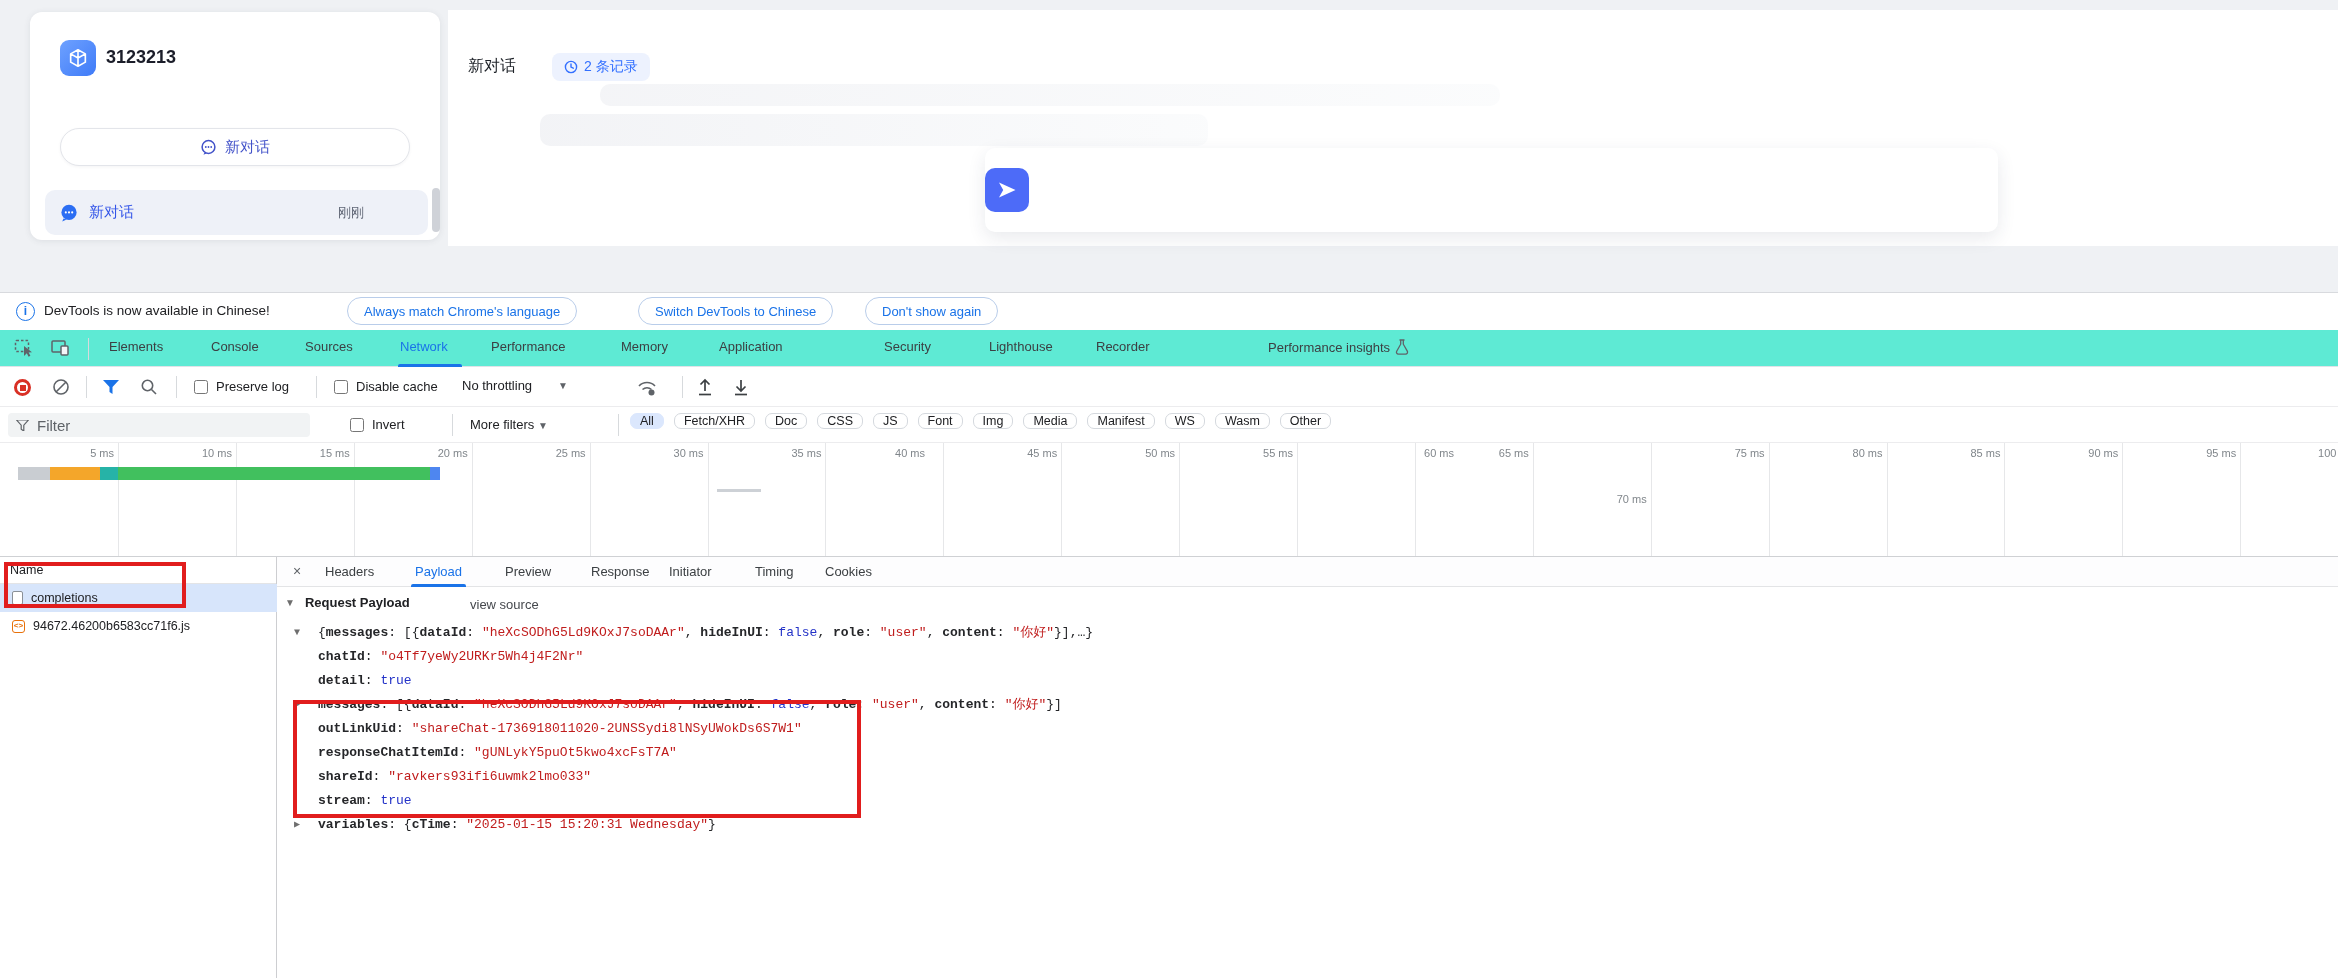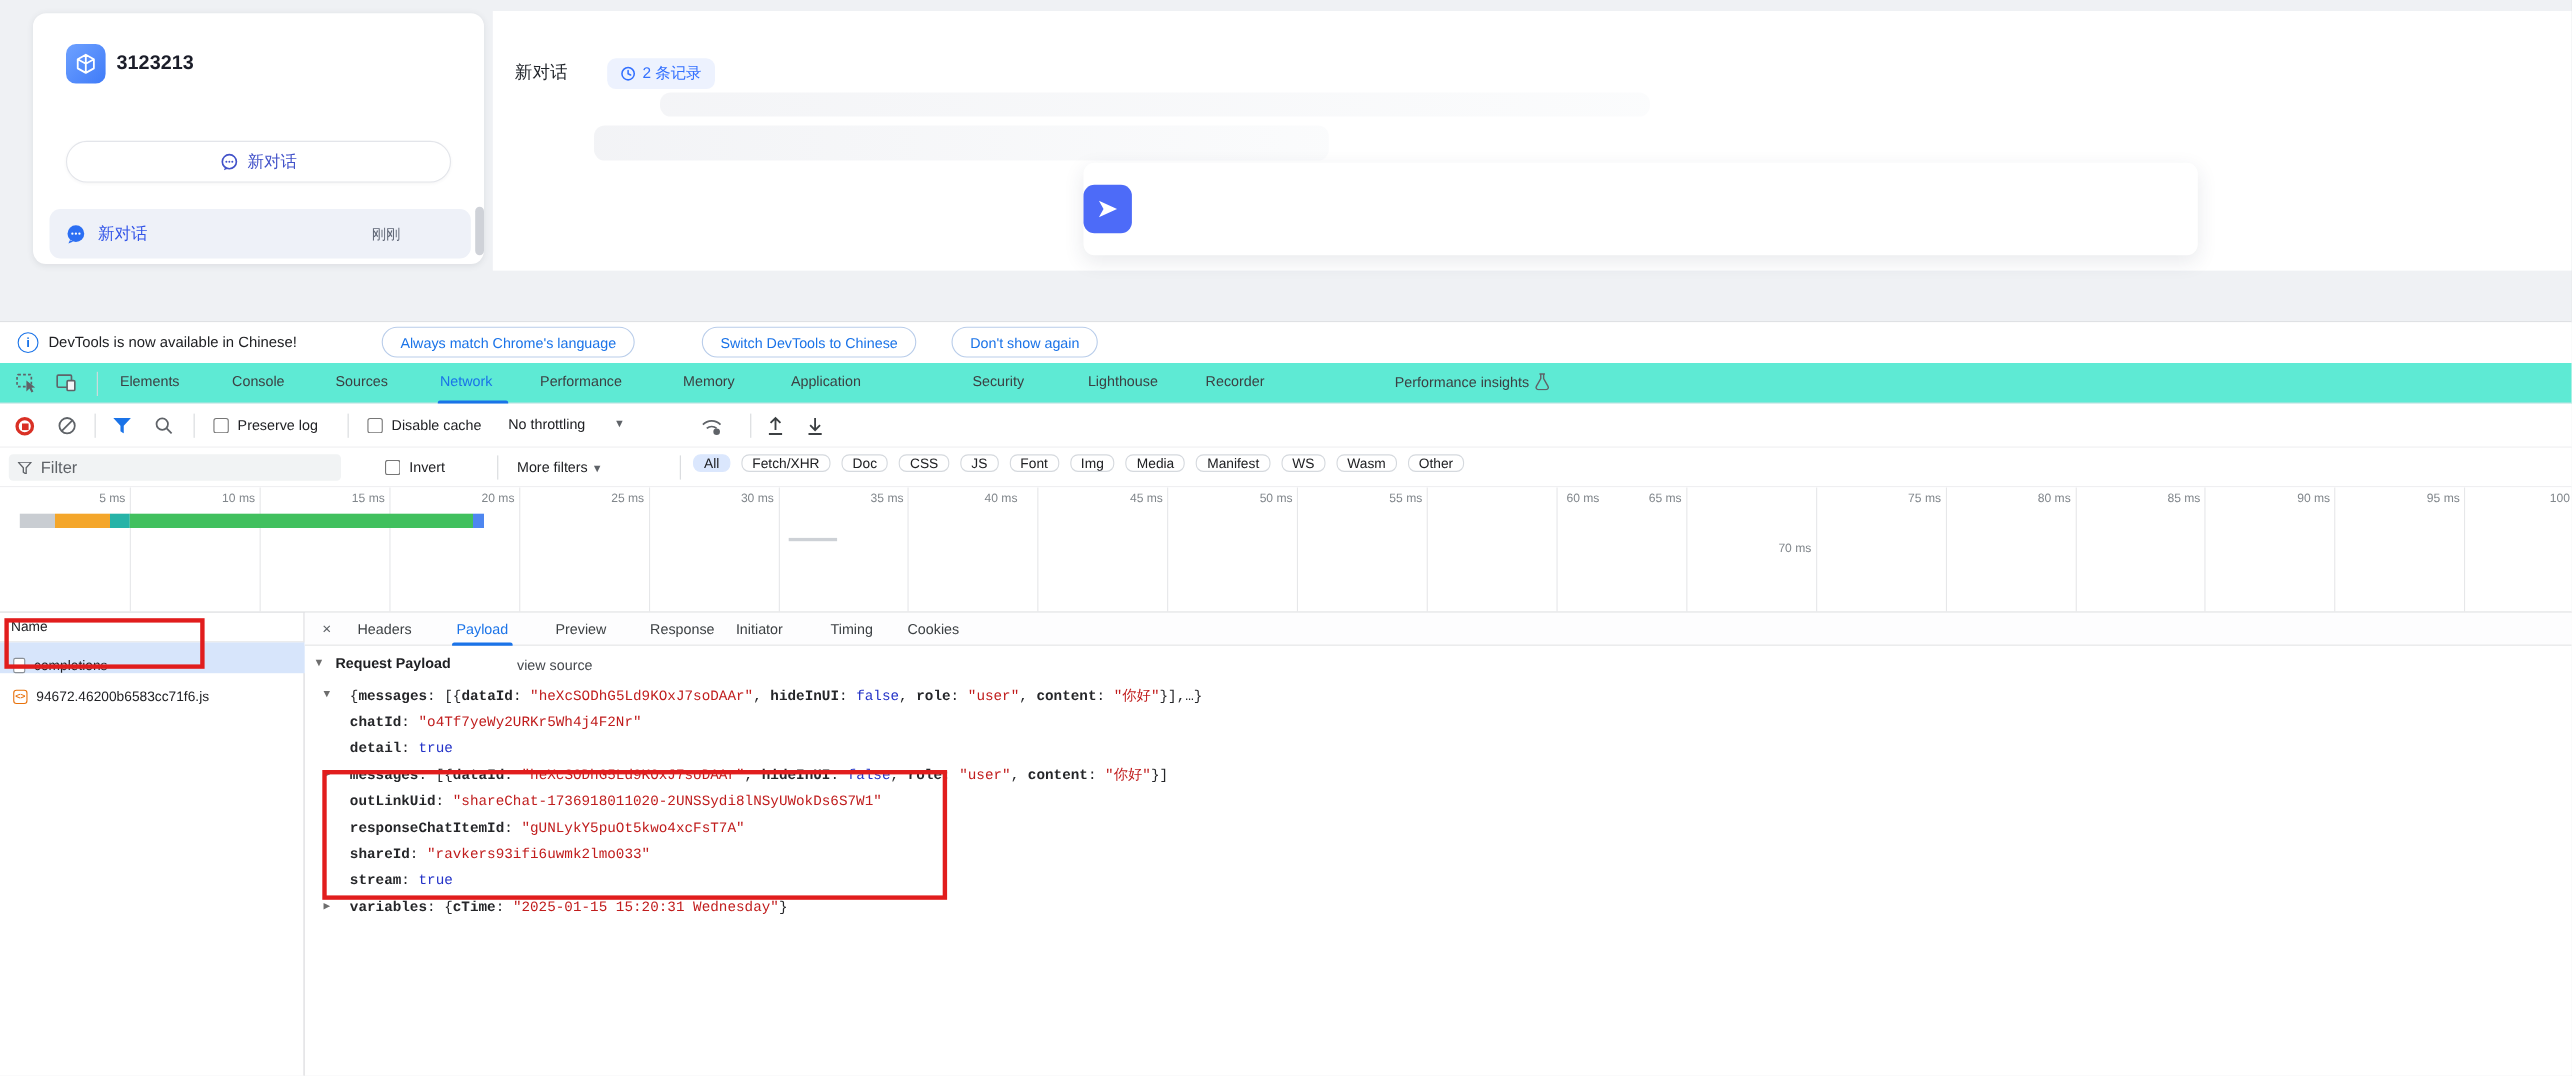--- a/index.html
+++ b/index.html
@@ -78,21 +78,21 @@
   #dt-overview { left:0; top:150px; width:2338px; height:114px; background:#fff; border-bottom:1px solid #cfd1d4; overflow:hidden; }
   .tickline { position:absolute; top:0; width:1px; height:114px; background:#e6e7e9; }
   .ticklabel { position:absolute; top:4px; width:90px; text-align:right; font-size:11px; color:#80868b; }
   .wseg { position:absolute; top:24px; height:13px; }
   #faint-bar { left:717px; top:46px; width:44px; height:3px; background:#cdd1d6; }
 
   
   #req-panel { left:0; top:264px; width:277px; height:422px; background:#fff; border-right:1px solid #cdced1; }
   #req-header { left:0; top:0; width:276px; height:27px; border-bottom:1px solid #e3e4e6;
                 font-size:12.5px; color:#202124; display:flex; align-items:center; padding-left:10px; }
-  .req-row { position:absolute; left:0; width:284px; height:28px; display:flex; align-items:flex-end;
+  .req-row { position:absolute; left:0; width:284px; height:28px; display:flex; align-items:center;
              gap:8px; padding-left:12px; font-size:12.5px; color:#202124; cursor:pointer; }
   .req-row.selected { background:#d7e5fb; }
   .doc-ic { width:11px; height:14px; border:1.5px solid #8a9097; border-radius:2px; background:#fff; }
   .js-ic  { width:13px; height:13px; border:1.5px solid #e8710a; border-radius:3px; color:#e8710a;
             font-size:8px; line-height:10px; text-align:center; font-weight:bold; }
 
   #detail-panel { left:277px; top:264px; width:2061px; height:422px; background:#fff; }
   #detail-tabs { left:0; top:0; width:2061px; height:30px; border-bottom:1px solid #e3e4e6; background:#fdfdfe; }
   #detail-close { position:absolute; left:16px; top:6px; font-size:14px; color:#5f6368; cursor:pointer; }
   .dettab { position:absolute; top:7px; font-size:13px; color:#3c4043; cursor:pointer; }

